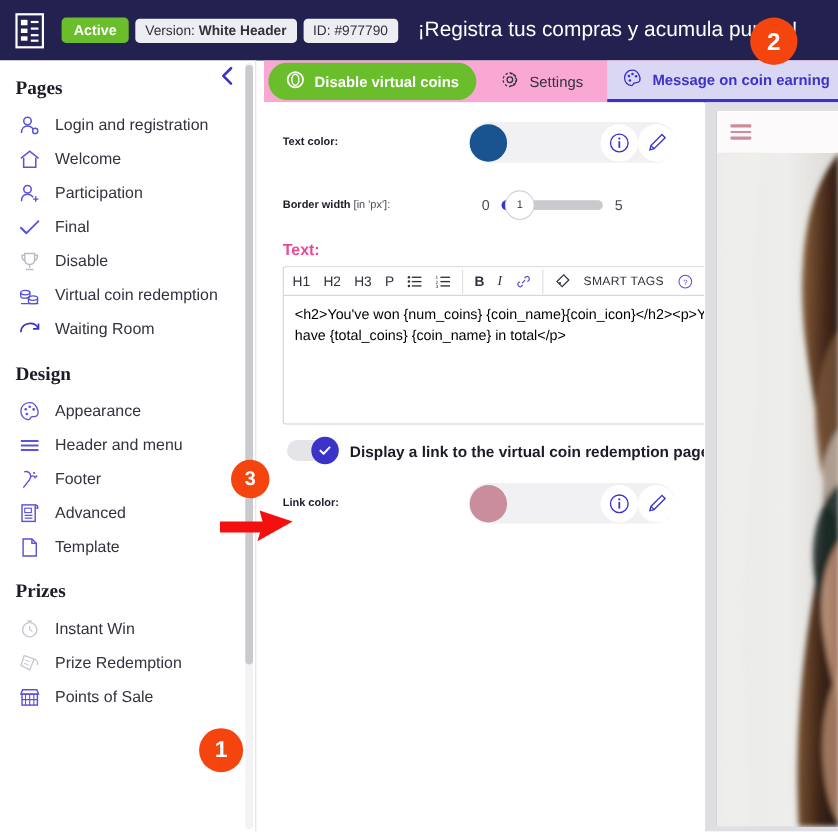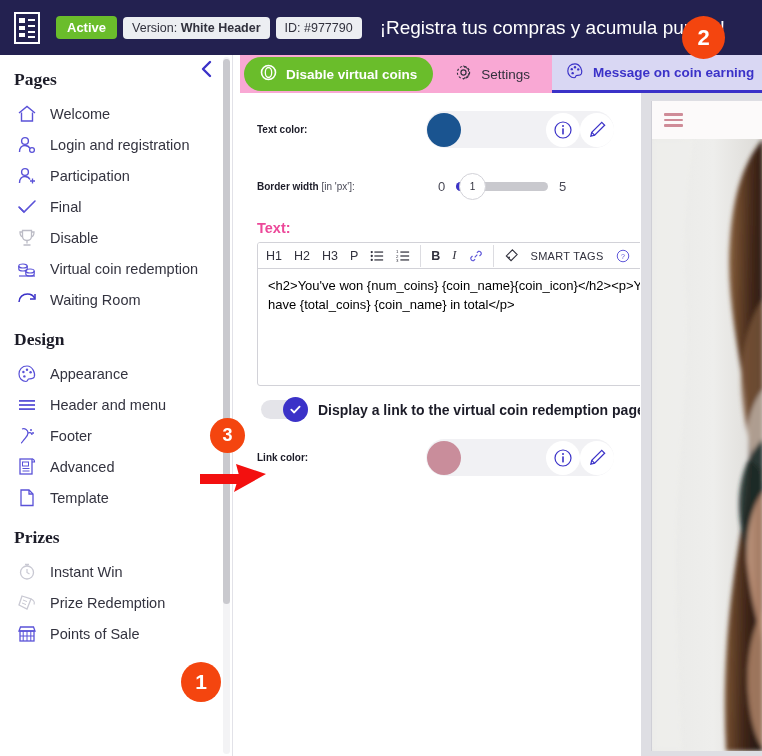--- a/index.html
+++ b/index.html
@@ -215,32 +215,32 @@
   <div class="sidebar">
     <div id="sidebar-sections">
         <div class="side-head-row">
           <div class="side-section-title">Pages</div>
           <div class="collapse-chevron"><svg width="15" height="20" viewBox="0 0 15 20">
               <path d="M11 3 L4 10 L11 17" fill="none" stroke="#3b32c8" stroke-width="2.4" stroke-linecap="round" stroke-linejoin="round"></path>
             </svg></div>
         </div>
         <div class="side-item">
           <span class="ic"><svg width="22" height="22" viewBox="0 0 22 22">
-              <path d="M3 10 L11 3.5 L19 10" fill="none" stroke="#5a52d8" stroke-width="1.4"></path>
-              <path d="M5.5 9.5 L5.5 18 L16.5 18 L16.5 9.5" fill="none" stroke="#5a52d8" stroke-width="1.4"></path>
-            </svg></span>
-          <span class="lbl">Welcome</span>
-        </div>
-        <div class="side-item">
-          <span class="ic"><svg width="22" height="22" viewBox="0 0 22 22">
               <circle cx="9" cy="7" r="3.4" fill="none" stroke="#5a52d8" stroke-width="1.4"></circle>
               <path d="M3.5 18 C3.5 13.5 6 11.5 9 11.5 C11.2 11.5 13 12.5 14 14.5" fill="none" stroke="#5a52d8" stroke-width="1.4"></path>
               <circle cx="16" cy="16" r="2.4" fill="none" stroke="#5a52d8" stroke-width="1.3"></circle>
             </svg></span>
           <span class="lbl">Login and registration</span>
+        </div>
+        <div class="side-item">
+          <span class="ic"><svg width="22" height="22" viewBox="0 0 22 22">
+              <path d="M3 10 L11 3.5 L19 10" fill="none" stroke="#5a52d8" stroke-width="1.4"></path>
+              <path d="M5.5 9.5 L5.5 18 L16.5 18 L16.5 9.5" fill="none" stroke="#5a52d8" stroke-width="1.4"></path>
+            </svg></span>
+          <span class="lbl">Welcome</span>
         </div>
         <div class="side-item">
           <span class="ic"><svg width="22" height="22" viewBox="0 0 22 22">
               <circle cx="9" cy="7" r="3.4" fill="none" stroke="#5a52d8" stroke-width="1.4"></circle>
               <path d="M3.5 18 C3.5 13.5 6 11.5 9 11.5 C11.2 11.5 13 12.5 14 14.5" fill="none" stroke="#5a52d8" stroke-width="1.4"></path>
               <path d="M14 16 L19 16 M16.5 13.5 L16.5 18.5" stroke="#5a52d8" stroke-width="1.3"></path>
             </svg></span>
           <span class="lbl">Participation</span>
         </div>
         <div class="side-item">

